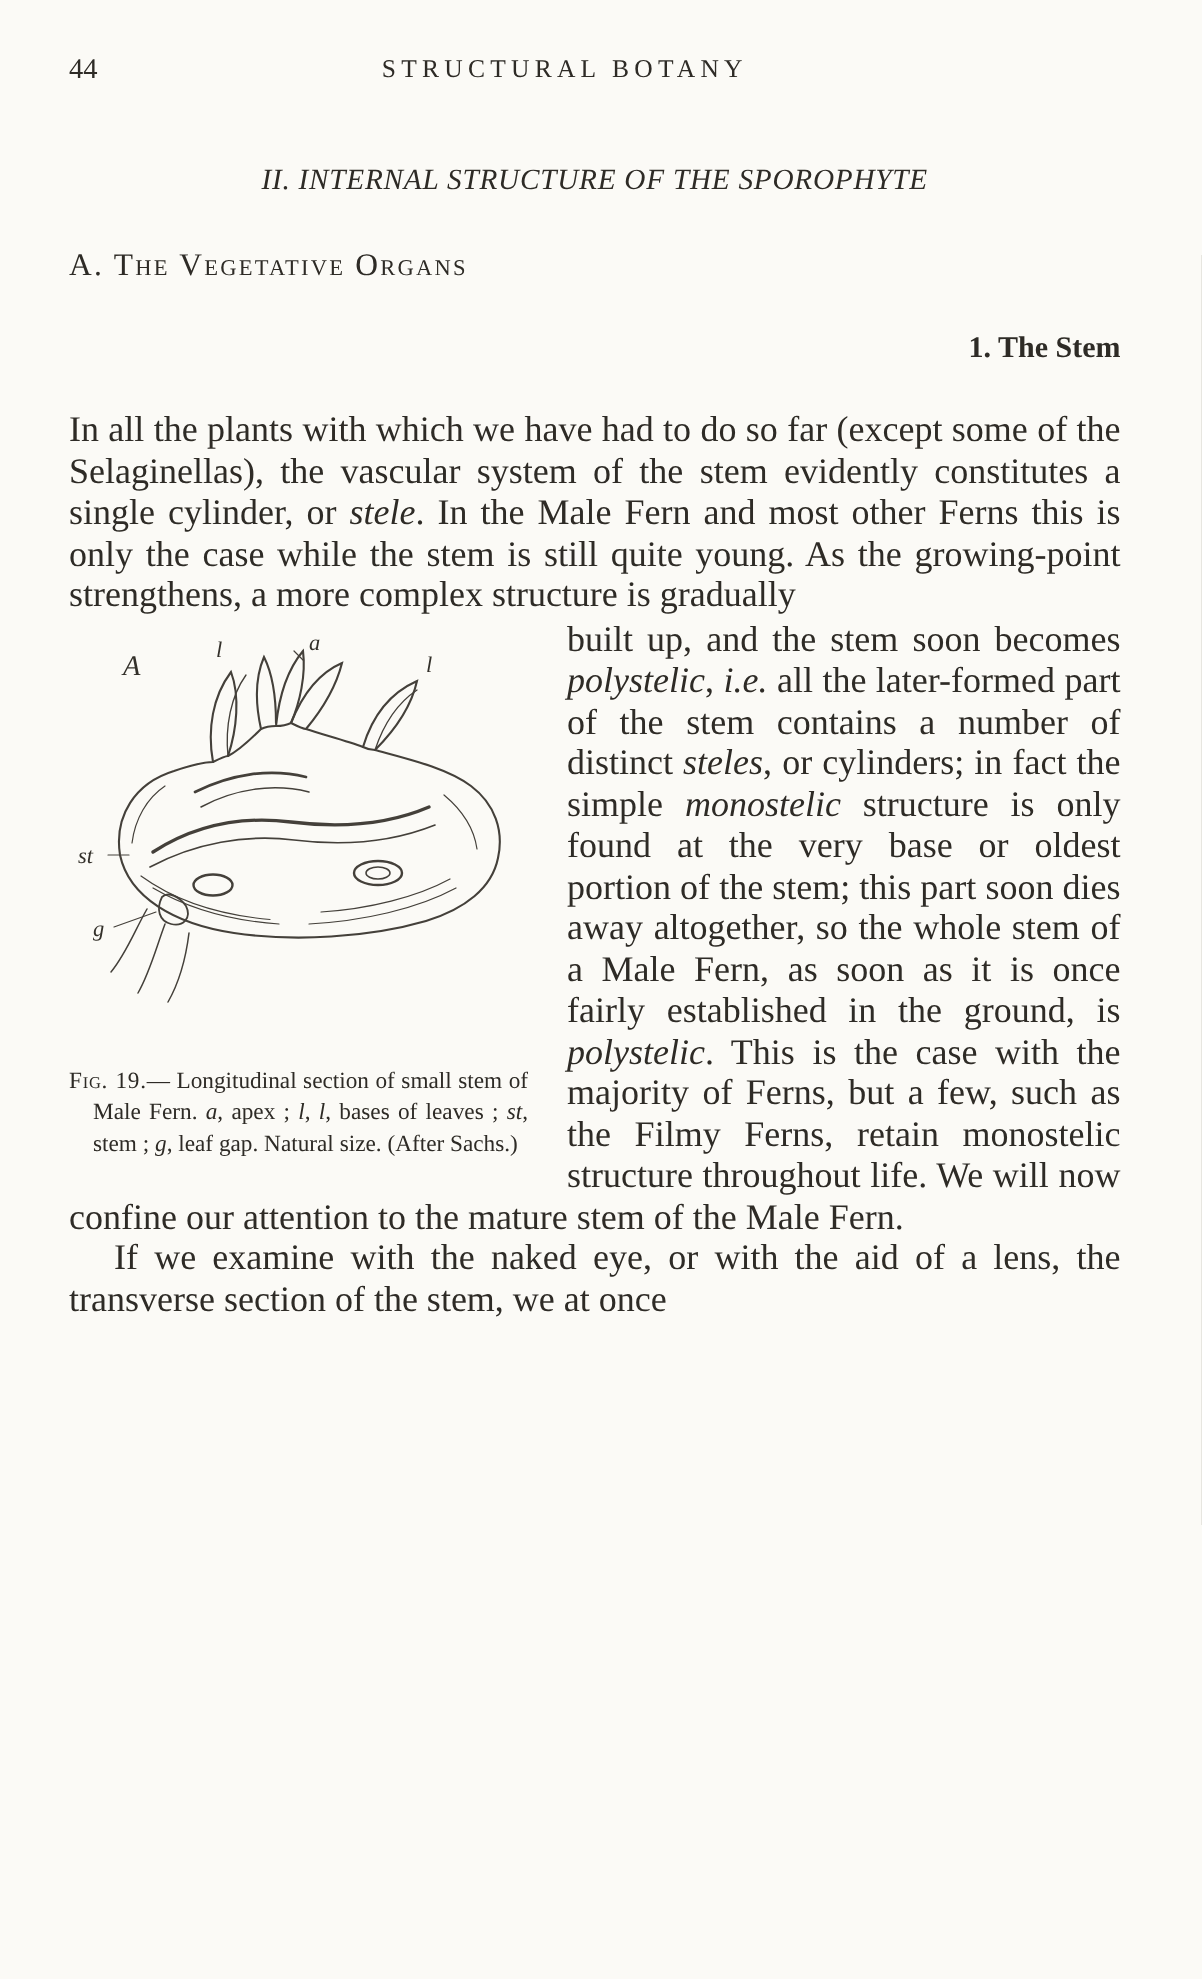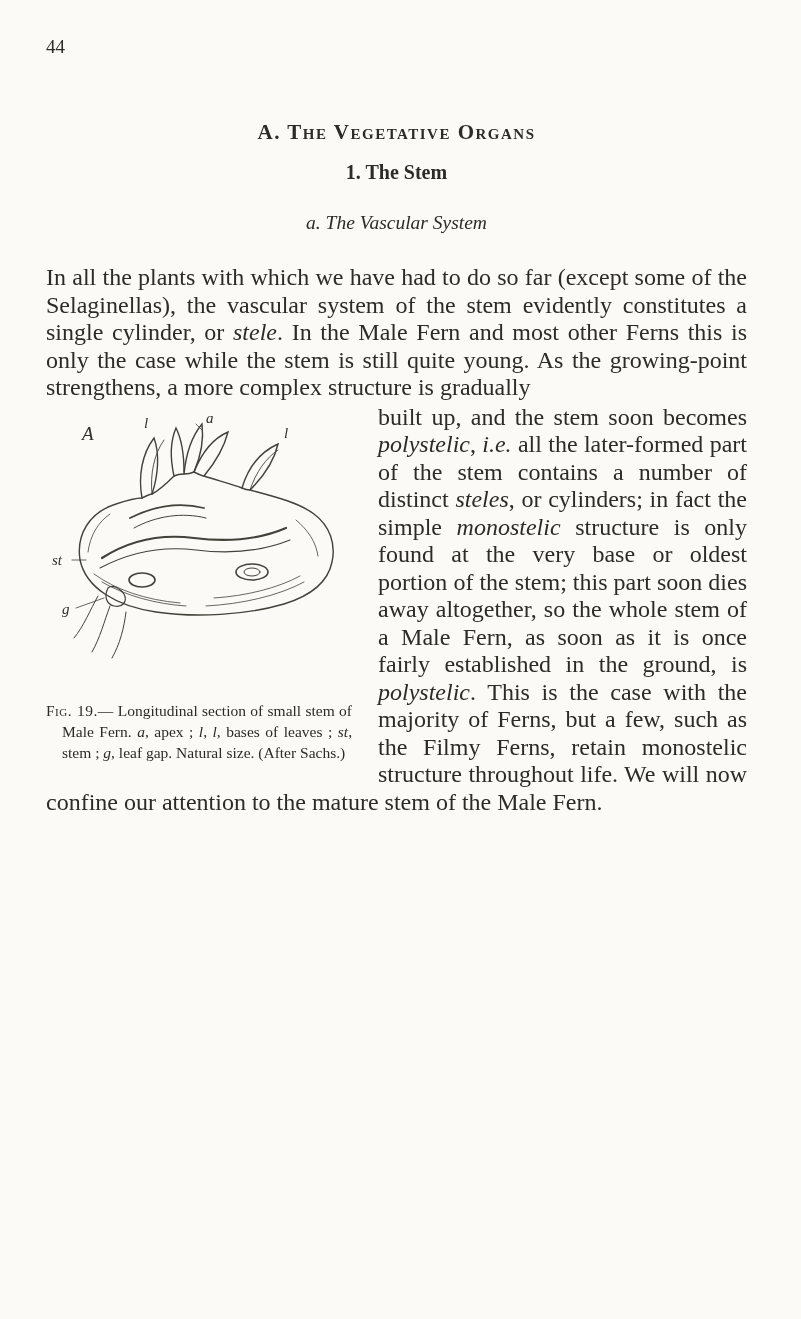--- a/index.html
+++ b/index.html
@@ -30,30 +30,29 @@
   
   .h-section {
     margin-top: 46px;
     text-align: center;
     font-style: italic;
     font-weight: normal;
     font-size: 19.5px;
     letter-spacing: 0.5px;
   }
   .h-subsection {
-    margin-top: 56px;
-    text-align: center;
-    font-weight: bold;
+    margin-top: 32px;
+    font-weight: normal;
     font-variant: small-caps;
     font-size: 21px;
     letter-spacing: 1.5px;
   }
   .h-part {
-    margin-top: 16px;
-    text-align: center;
+    margin-top: 32px;
+    text-align: right;
     font-weight: bold;
     font-size: 20px;
   }
   .h-subpart {
     margin-top: 28px;
     text-align: center;
     font-style: italic;
     font-weight: normal;
     font-size: 19.5px;
   }
@@ -89,28 +88,29 @@
     fill: #33302a;
   }
 </style>
 </head>
 <body>
 
 <div class="page">
 
   <div class="running-head">
     <span class="page-num">44</span>
+    <span class="running-title">STRUCTURAL BOTANY</span>
   </div>
 
+  <h2 class="h-section">II. INTERNAL STRUCTURE OF THE SPOROPHYTE</h2>
 
   <h3 class="h-subsection">A. The Vegetative Organs</h3>
 
   <h4 class="h-part">1. The Stem</h4>
 
-  <h4 class="h-subpart">a. The Vascular System</h4>
 
   <p class="body-text para-intro"><span>In all the plants with which we have had to do so far (except some of the Selaginellas), the vascular system of the stem evidently constitutes a single cylinder, or </span><span class="it">stele</span><span>. In the Male Fern and most other Ferns this is only the case while the stem is still quite young. As the growing-point strengthens, a more complex structure is gradually</span></p>
 
   <div class="figure">
     <svg class="figure-art" viewBox="0 0 300 266" aria-hidden="true">
       <g fill="none" stroke="#44403a" stroke-width="1.4" stroke-linecap="round">
 
         <path d="M138,64 C140,44 146,26 156,14 C158,30 154,48 148,62"></path>
         <path d="M148,62 C156,42 168,28 182,22 C178,38 168,54 158,66"></path>
         <path d="M128,66 C124,48 124,32 130,18 C136,30 138,48 138,62"></path>
@@ -155,14 +155,15 @@
         <text x="238" y="28">l</text>
         <text x="6" y="155">st</text>
         <text x="16" y="204">g</text>
       </g>
     </svg>
     <p class="caption"><span class="sc">Fig. 19.</span><span>— Longitudinal section of small stem of Male Fern. </span><span class="it">a</span><span>, apex ; </span><span class="it">l</span><span>, </span><span class="it">l</span><span>, bases of leaves ; </span><span class="it">st</span><span>, stem ; </span><span class="it">g</span><span>, leaf gap. Natural size. (After Sachs.)</span></p>
   </div>
 
   <p class="body-text para-cont"><span>built up, and the stem soon becomes </span><span class="it">polystelic</span><span>, </span><span class="it">i.e.</span><span> all the later-formed part of the stem contains a number of distinct </span><span class="it">steles</span><span>, or cylinders; in fact the simple </span><span class="it">monostelic</span><span> structure is only found at the very base or oldest portion of the stem; this part soon dies away altogether, so the whole stem of a Male Fern, as soon as it is once fairly established in the ground, is </span><span class="it">polystelic</span><span>. This is the case with the majority of Ferns, but a few, such as the Filmy Ferns, retain monostelic structure throughout life. We will now confine our attention to the mature stem of the Male Fern.</span></p>
 
+  <p class="body-text para-examine"><span>If we examine with the naked eye, or with the aid of a lens, the transverse section of the stem, we at once</span></p>
 
 </div>
 
 </body></html>

